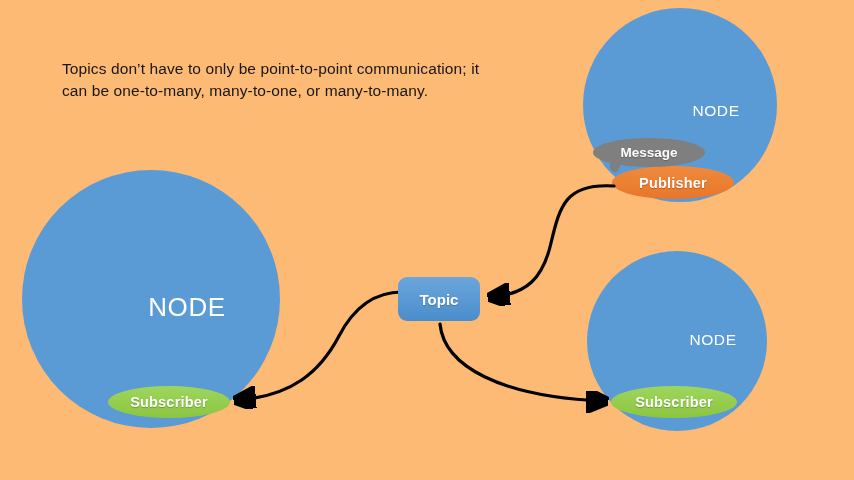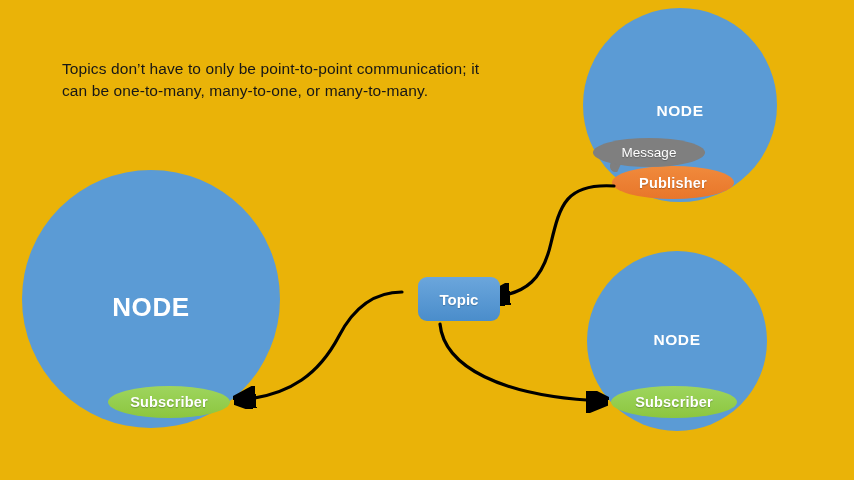--- a/index.html
+++ b/index.html
@@ -7,21 +7,21 @@
     padding: 0;
     background: #ffffff;
   }
   body {
     font-family: "Liberation Sans", sans-serif;
   }
   #stage {
     position: relative;
     width: 854px;
     height: 480px;
-    background: #eab308;
+    background: #fdba74;
     overflow: hidden;
   }
 
   
   #caption {
     position: absolute;
     left: 62px;
     top: 58px;
     width: 420px;
     font-size: 15.5px;
@@ -35,23 +35,24 @@
   .node-circle {
     position: absolute;
     border-radius: 50%;
     background: #5b9bd5;
   }
   .node-label {
     position: absolute;
     width: 100%;
     text-align: center;
     color: #ffffff;
-    font-weight: bold;
+    font-weight: normal;
     letter-spacing: 0.6px;
     user-select: none;
+    padding-left: 36px;
   }
   #node-left {
     left: 22px;
     top: 170px;
     width: 258px;
     height: 258px;
   }
   #node-left .node-label {
     top: 122px;
     font-size: 26px;
@@ -123,21 +124,21 @@
     left: 593px;
     top: 138px;
     width: 112px;
     height: 29px;
     border-radius: 50%;
     background: #7f7f7f;
     display: flex;
     align-items: center;
     justify-content: center;
     color: #ffffff;
-    font-weight: normal;
+    font-weight: bold;
     font-size: 13.5px;
     text-shadow: 0 1px 1px rgba(0,0,0,0.25);
     user-select: none;
     z-index: 3;
     text-align: center;
   }
   #message-tail {
     position: absolute;
     left: 610px;
     top: 158px;
@@ -148,21 +149,21 @@
     border-top: 14px solid #7f7f7f;
     border-bottom: 0 solid transparent;
     border-radius: 0 0 0 60%;
     transform: skewX(-14deg);
     z-index: 2;
   }
 
   
   #topic-box {
     position: absolute;
-    left: 418px;
+    left: 398px;
     top: 277px;
     width: 82px;
     height: 44px;
     border-radius: 9px;
     background: linear-gradient(to bottom, #6ba6dc 0%, #4a8dcb 100%);
     display: flex;
     align-items: center;
     justify-content: center;
     color: #ffffff;
     font-weight: bold;

